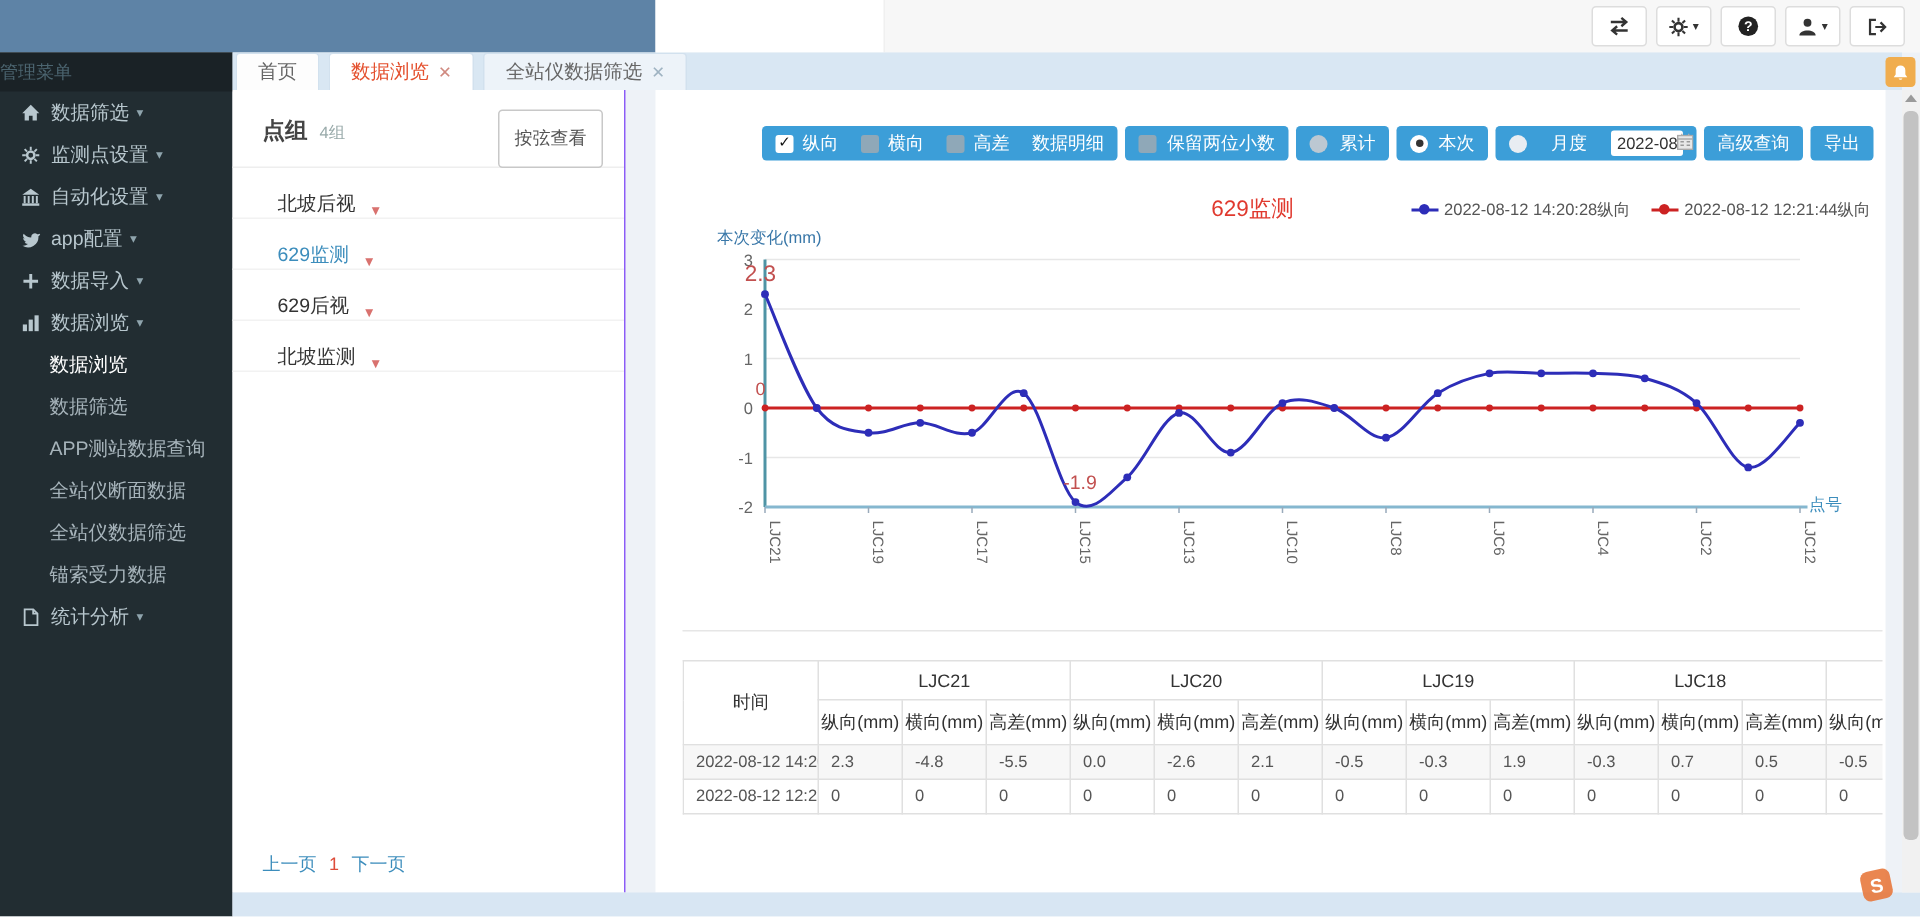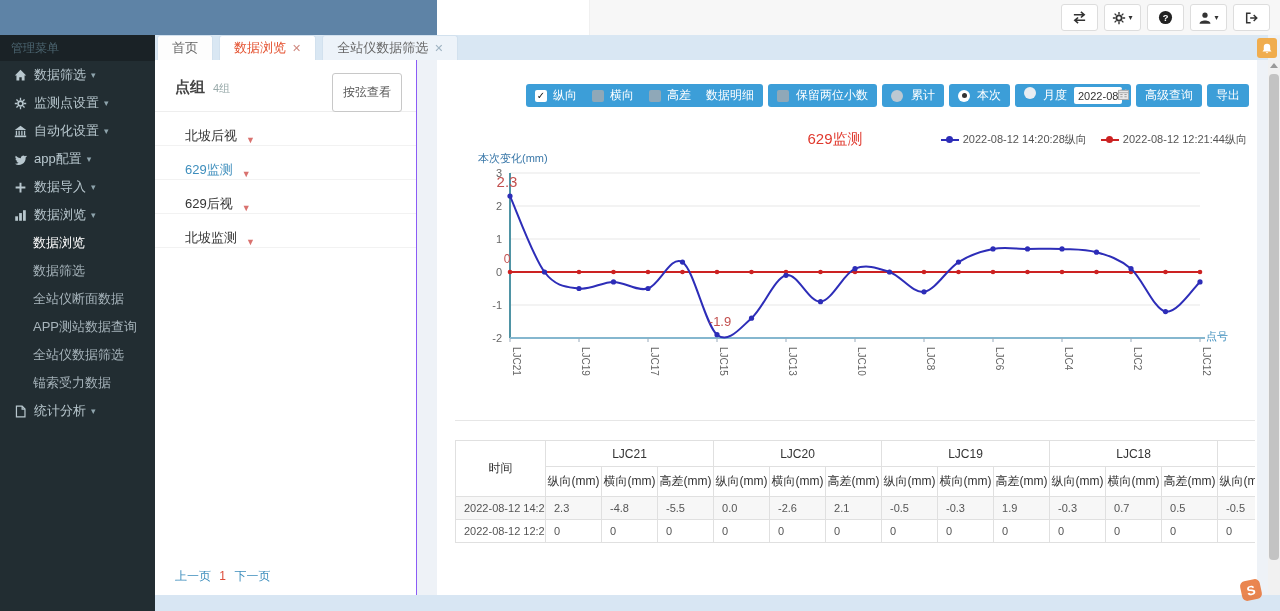--- a/index.html
+++ b/index.html
@@ -11,21 +11,21 @@
   .topbar-blue { position:absolute; left:0; top:0; width:437px; height:35px; background:#5e83a6; }
   .topbar-whitebox { position:absolute; left:437px; top:0; width:153px; height:35px; background:#fff; border-right:1px solid #f0f0f0; }
   .topbar-buttons { position:absolute; right:10px; top:4px; display:flex; gap:6px; }
   .tb-btn { width:37px; height:27px; background:#fff; border:1px solid #ddd; border-radius:3px; display:flex; align-items:center; justify-content:center; gap:2px; cursor:pointer; }
   .tb-btn svg { display:block; }
   .tb-caret { font-size:8px; color:#333; }
   .bell-btn { position:absolute; left:1257px; top:38px; width:20px; height:20px; background:#f0ad4e; border-radius:3px; display:flex; align-items:center; justify-content:center; z-index:9; }
 
   
   .sidebar { position:absolute; left:0; top:35px; width:155px; height:576px; background:#222d32; }
-  .sidebar-header { height:26px; line-height:26px; padding-left:11px; background:#1a2226; color:#4b646f; font-size:12px; }
+  .sidebar-header { height:26px; line-height:26px; padding-left:0; background:#1a2226; color:#4b646f; font-size:12px; }
   .side-item { height:28px; display:flex; align-items:center; padding-left:14px; color:#b8c7ce; font-size:13px; cursor:pointer; white-space:nowrap; }
   .side-item .ic { width:20px; display:inline-flex; }
   .side-item .caret { font-size:9px; margin-left:5px; color:#8fa4ad; }
   .side-sub { height:28px; display:flex; align-items:center; padding-left:33px; color:#a7b4bb; font-size:13px; cursor:pointer; white-space:nowrap; }
   .side-sub.active { color:#ffffff; }
 
   
   .tabbar { position:absolute; left:155px; top:35px; width:1113px; height:25px; background:#d9e7f3; display:flex; align-items:flex-end; padding-left:2px; }
   .tab { height:25px; display:flex; align-items:center; justify-content:center; gap:6px; padding:0 14px; font-size:13px; color:#666; background:rgba(253,253,253,.55); border:1px solid #d2e1ee; border-bottom:none; border-radius:3px 3px 0 0; margin-right:6px; cursor:pointer; white-space:nowrap; }
   .tab.solid { background:#fdfdfd; }
@@ -200,22 +200,22 @@
             <rect x="1.5" y="9" width="3.4" height="5.5" fill="#b8c7ce"></rect>
             <rect x="6.3" y="5" width="3.4" height="9.5" fill="#b8c7ce"></rect>
             <rect x="11.1" y="1.5" width="3.4" height="13" fill="#b8c7ce"></rect>
           </svg>
         </span>
         <span>数据浏览</span>
         <span class="caret">▾</span>
       </div>
       <div class="side-sub active">数据浏览</div>
       <div class="side-sub">数据筛选</div>
+      <div class="side-sub">APP测站数据查询</div>
       <div class="side-sub">全站仪断面数据</div>
-      <div class="side-sub">APP测站数据查询</div>
       <div class="side-sub">全站仪数据筛选</div>
       <div class="side-sub">锚索受力数据</div>
       <div class="side-item">
         <span class="ic">
           <svg width="13" height="13" viewBox="0 0 16 16">
             <path d="M3 1.5 H10 L13.5 5 V14.5 H3 Z" fill="none" stroke="#b8c7ce" stroke-width="1.5"></path>
             <path d="M10 1.5 V5 H13.5" fill="none" stroke="#b8c7ce" stroke-width="1.5"></path>
           </svg>
         </span>
         <span>统计分析</span>
@@ -296,21 +296,21 @@
           <span>累计</span>
         </span>
       </div>
       <div class="blue-btn">
         <span style="display: flex; align-items: center; gap: 7px; text-align: center;">
           <span class="rd sel"></span>
           <span>本次</span>
         </span>
       </div>
       <div class="blue-btn">
-        <span style="display: flex; gap: 7px;">
+        <span style="display: flex; align-items: center; gap: 16px;">
           <span class="rd"></span>
           <span>月度</span>
           <span class="month-input">
             <span>2022-08</span>
             <span><svg width="11" height="11" viewBox="0 0 12 12">
                 <rect x="0.5" y="1.5" width="11" height="10" fill="#e8e8e8" stroke="#aaa"></rect>
                 <path d="M0.5 4 H11.5 M3.5 1.5 V0 M8.5 1.5 V0" stroke="#aaa"></path>
                 <path d="M2.5 6 H5 M7 6 H9.5 M2.5 8.5 H5 M7 8.5 H9.5" stroke="#999"></path>
               </svg></span>
           </span>

